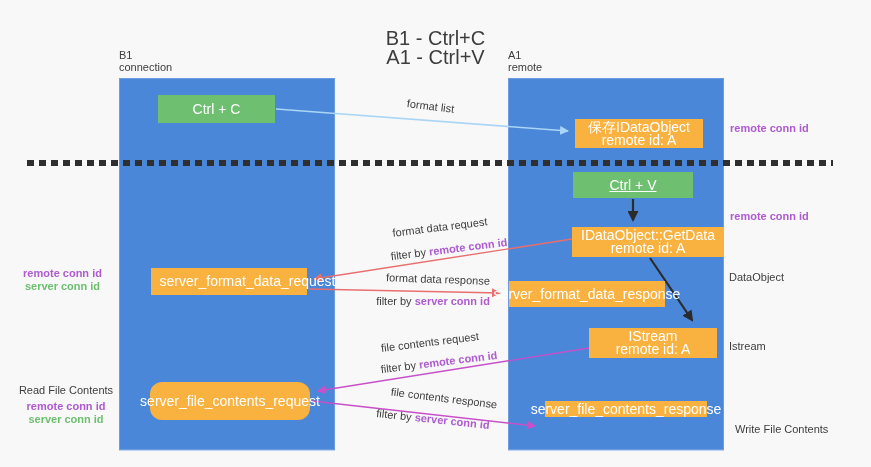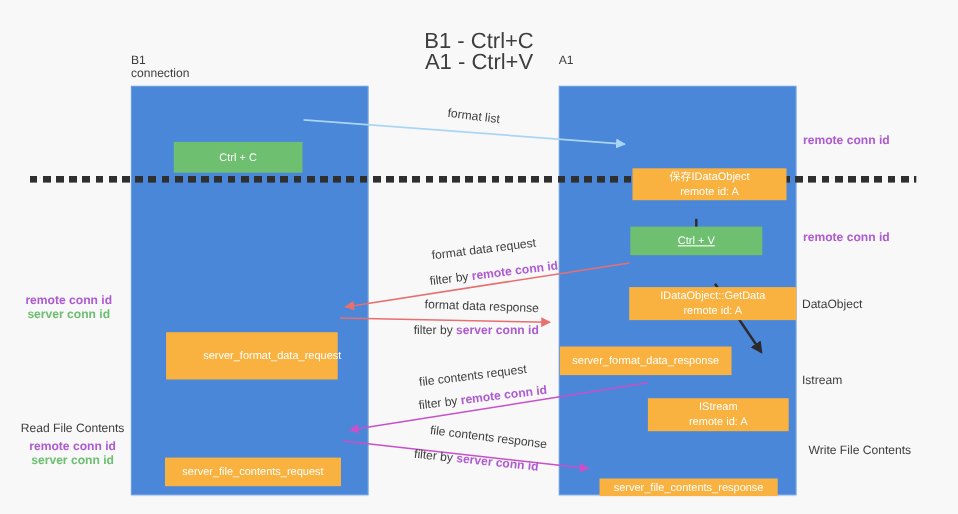--- a/index.html
+++ b/index.html
@@ -16,32 +16,32 @@
 
   .column { top:78px; width:216px; height:372px; background:var(--column-blue,#4a87d8);
             box-shadow: inset 0 0 0 1px rgba(255,255,255,0.18), 0 1px 0 rgba(185,205,240,0.9); }
   .col-b1 { left:119px; }
   .col-a1 { left:508px; }
 
   .dashed-line { left:27px; top:160px; width:806px; height:6px;
                  background:repeating-linear-gradient(90deg,#2f2f2f 0 7px, transparent 7px 12px); }
 
   .box { display:flex; flex-direction:column; align-items:center; justify-content:center;
-         color:#fff; font-size:10px; line-height:13px; text-align:center; white-space:nowrap;margin-top:34px; }
+         color:#fff; font-size:14px; line-height:13px; text-align:center; white-space:nowrap; }
   .green  { background:var(--box-green,#6ebf70); }
   .orange { background:var(--box-orange,#f9b240); }
 
   .bx-ctrl-c   { left:158px; top:95px;  width:117px; height:28px; }
-  .bx-save     { left:575px; top:119px; width:140px; height:29px; }
+  .bx-save     { left:575px; top:119px; width:128px; height:29px; }
   .bx-ctrl-v   { left:573px; top:172px; width:120px; height:26px;text-decoration:underline; }
   .bx-getdata  { left:572px; top:227px; width:152px; height:30px; }
-  .bx-fmt-req  { left:151px; top:268px; width:156px; height:43px;padding-left:37px; }
+  .bx-fmt-req  { left:151px; top:268px; width:156px; height:27px;padding-left:37px; }
   .bx-fmt-resp { left:509px; top:281px; width:156px; height:26px; }
   .bx-istream  { left:589px; top:328px; width:128px; height:30px; }
-  .bx-file-req { left:150px; top:382px; width:160px; height:26px; }
+  .bx-file-req { left:150px; top:382px; width:160px; height:38px;border-radius:12px; }
   .bx-file-resp{ left:545px; top:401px; width:162px; height:16px; }
 
   .lbl { font-size:11px; line-height:13px; white-space:nowrap; }
   .center { text-align:center; }
   .purple  { color:var(--label-purple,#ae5bd0); font-weight:bold; }
   .greentx { color:var(--label-green,#6dbf6f); font-weight:bold; }
 
   .lb-format-list { left:383px; top:100px; width:95px;  transform:rotate(7deg); }
   .lb-fdr    { left:381px; top:221px; width:118px; transform:rotate(-7deg); }
   .lb-fbr1   { left:378px; top:243px; width:142px; transform:rotate(-7deg); }
@@ -49,21 +49,21 @@
   .lb-fbs1   { left:371px; top:295px; width:124px; }
   .lb-fcr    { left:371px; top:336px; width:118px; transform:rotate(-7deg); }
   .lb-fbr2   { left:368px; top:356px; width:142px; transform:rotate(-7deg); }
   .lb-fcresp { left:383px; top:392px; width:122px; transform:rotate(7deg); }
   .lb-fbs2   { left:368px; top:413px; width:130px; transform:rotate(6deg); }
 
   .an-r1 { left:730px; top:122px; }
   .an-r2 { left:730px; top:210px; }
   .an-dataobject { left:729px; top:234px;margin-top:37px; }
   .an-istream    { left:729px; top:340px; }
-  .an-write      { left:735px; top:404px; }
+  .an-write      { left:735px; top:423px; }
   .an-l1   { left:10px; top:267px; width:105px; }
   .an-read { left:5px;  top:384px; width:122px; }
   .an-read .gap { margin-top:3px; }
 
   svg.arrows { left:0; top:0; pointer-events:none; }
   .s-blue { stroke:var(--arrow-light-blue,#aad5f4); stroke-width:1.6; }
   .s-red  { stroke:var(--arrow-red,#e96e6e);        stroke-width:1.4; }
   .s-mag  { stroke:var(--arrow-magenta,#c850c8);    stroke-width:1.4; }
   .s-blk  { stroke:var(--arrow-black,#2b2b2b);      stroke-width:2.2; }
   .f-blue { fill:var(--arrow-light-blue,#aad5f4); }
@@ -80,20 +80,21 @@
     <div>B1 - Ctrl+C</div>
     <div>A1 - Ctrl+V</div>
   </div>
 
   <div class="abs col-header hd-b1">
     <div>B1</div>
     <div>connection</div>
   </div>
   <div class="abs col-header hd-a1">
     <div>A1</div>
+    <div>remote</div>
   </div>
 
   <div class="abs column col-b1"></div>
   <div class="abs column col-a1"></div>
 
   <div class="abs dashed-line"></div>
 
   <svg class="abs arrows" width="871" height="467" viewBox="0 0 871 467">
     <defs>
       <marker id="mk-blue" markerUnits="userSpaceOnUse" markerWidth="9" markerHeight="9" refX="8" refY="4.5" orient="auto">

